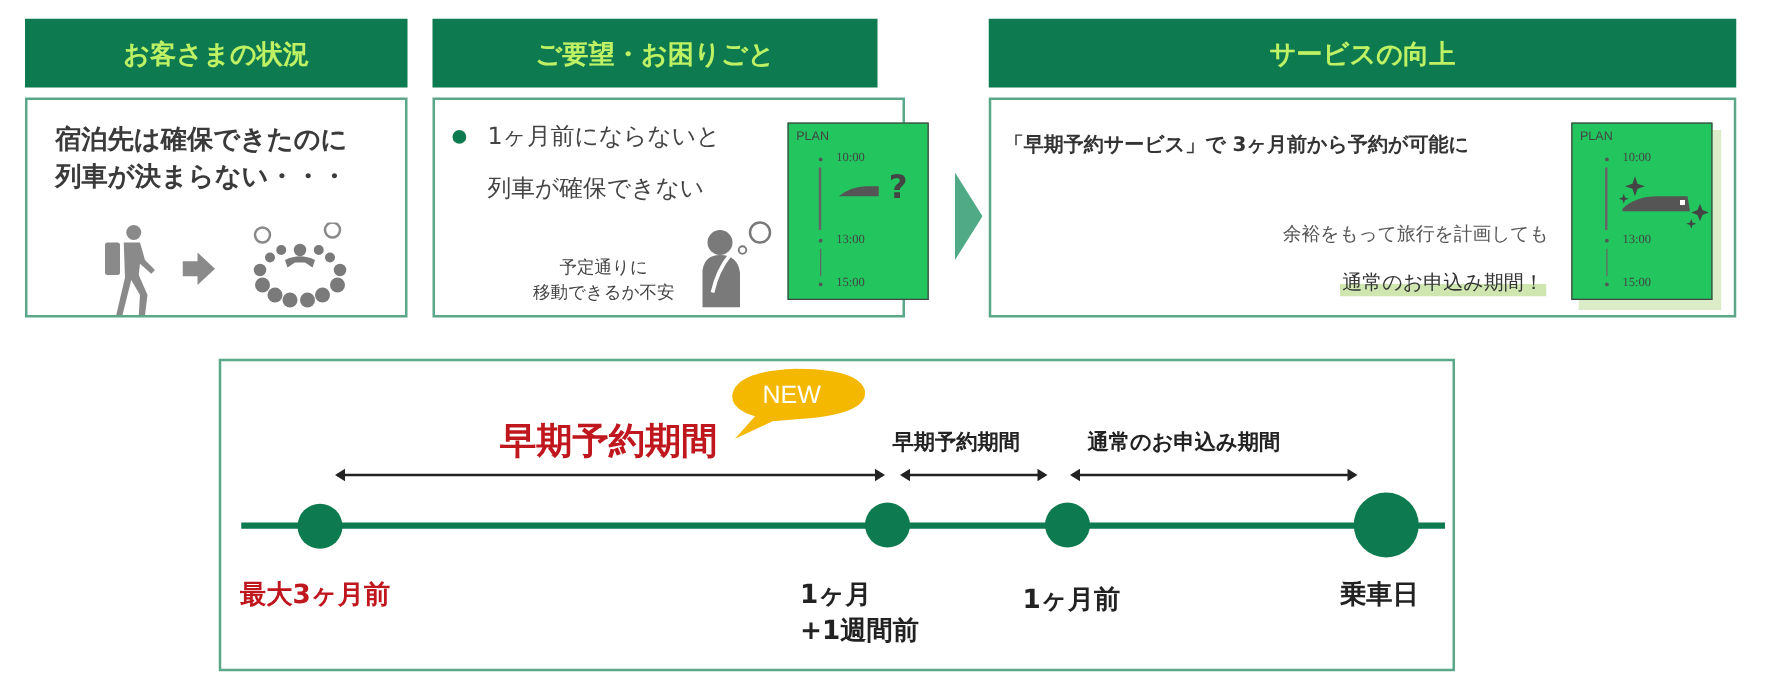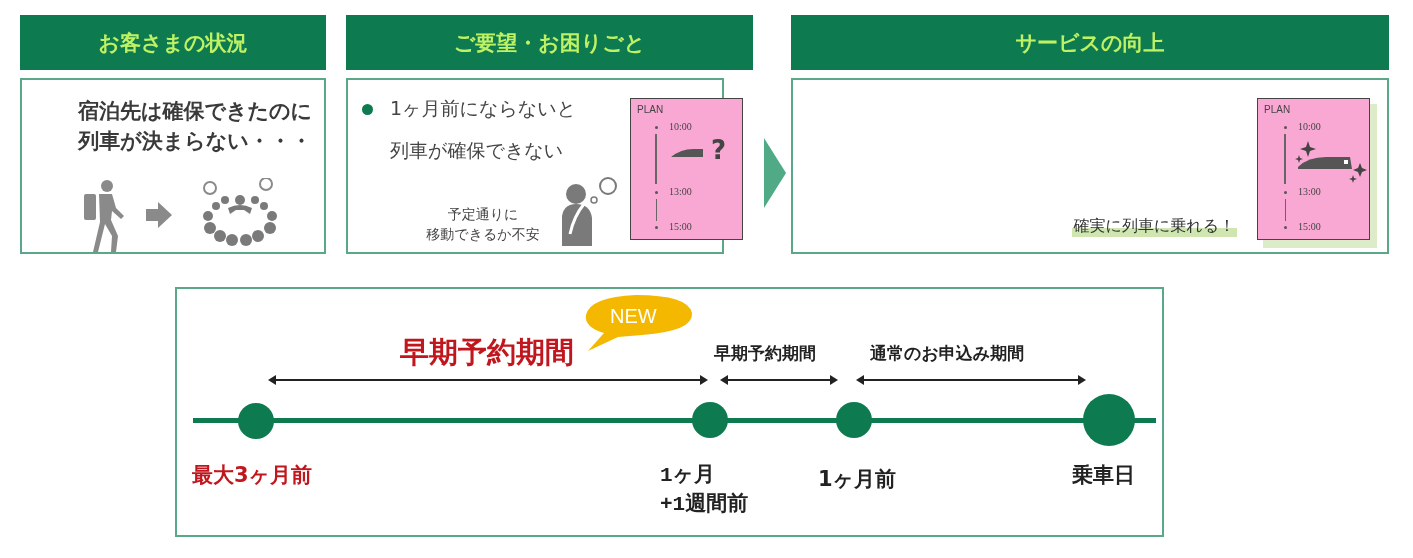--- a/index.html
+++ b/index.html
@@ -2,40 +2,40 @@
 <html><head>
 <meta charset="utf-8">
 <style>
   html, body { margin:0; padding:0; background:#ffffff; }
   body { width:1413px; height:558px; position:relative; overflow:hidden;
          font-family:"DejaVu Sans", "Liberation Sans", sans-serif; color:#3a3a3a; }
   .abs { position:absolute; }
   .hdr { position:absolute; background:#0e7a4f; color:#bef264; font-weight:bold;
          font-size:21px; display:flex; align-items:center; justify-content:center; height:55px; top:15px; }
   .box { position:absolute; border:2px solid #5aa887; background:#fff; top:78px; height:176px; box-sizing:border-box; }
-  .plan { position:absolute; border:1.5px solid #444; background:#f9a8d4; box-sizing:border-box;text-align:right; }
+  .plan { position:absolute; border:1.5px solid #444; background:#22c55e; box-sizing:border-box;text-align:right; }
   .plan .t { position:absolute; font-size:10px; color:#444; font-family:Liberation Serif, serif; }
   .plan .lbl { position:absolute; left:6px; top:5px; font-size:10px; color:#444; font-family:"Liberation Sans", sans-serif; }
   .dot { position:absolute; width:3px; height:3px; background:#555; border-radius:50%; }
   .vline { position:absolute; width:2px; background:#666; }
   .tl-box { position:absolute; left:175px; top:287px; width:989px; height:250px; border:2px solid #5aa887; box-sizing:border-box; }
   .node { position:absolute; background:#0e7a4f; border-radius:50%; }
   .arrow { position:absolute; height:2px; background:#222; }
   .arrow::before, .arrow::after { content:""; position:absolute; top:-4px; border-top:5px solid transparent; border-bottom:5px solid transparent; }
   .arrow::before { left:-2px; border-right:8px solid #222; }
   .arrow::after { right:-2px; border-left:8px solid #222; }
   .period { position:absolute; font-size:17px; font-weight:bold; color:#222; white-space:nowrap; }
   .ms { position:absolute; font-size:21px; font-weight:bold; color:#222; white-space:nowrap; line-height:29px; }
 </style>
 </head>
 <body>
 
 <div class="hdr" style="left:20px;width:306px;">お客さまの状況</div>
 <div class="box" style="left:20px;width:306px;">
-  <div class="abs" style="left:0;width:278px;top:16px;text-align:center;font-size:21px;font-weight:bold;color:#3a3a3a;line-height:30px;margin-left:34px;">
+  <div class="abs" style="left:0;width:278px;top:16px;text-align:center;font-size:21px;font-weight:bold;color:#3a3a3a;line-height:30px;">
     <div>宿泊先は確保できたのに</div>
     <div>列車が決まらない・・・</div>
   </div>
 
   <svg class="abs" style="left:60px;top:98px;" width="46" height="76" viewBox="0 0 46 76">
     <circle cx="25" cy="8" r="6" fill="#8a8a8a"></circle>
     <rect x="2" y="16" width="12" height="26" rx="2" fill="#8a8a8a"></rect>
     <path d="M17 16 L30 16 L34 30 L42 38 L39 41 L30 33 L29 42 L36 58 L34 74 L29 74 L30 58 L23 46 L16 74 L11 74 L18 44 L17 16Z" fill="#8a8a8a"></path>
   </svg>
   <svg class="abs" style="left:124px;top:122px;" width="26" height="26" viewBox="0 0 26 26">
@@ -56,21 +56,21 @@
       <circle cx="12" cy="50" r="6"></circle>
         <circle cx="72" cy="50" r="6"></circle>
       <circle cx="22" cy="58" r="6"></circle>
         <circle cx="34" cy="62" r="6"></circle>
         <circle cx="48" cy="62" r="6"></circle>
         <circle cx="60" cy="58" r="6"></circle>
     </g>
   </svg>
 </div>
 
-<div class="hdr" style="left:346px;width:407px;">ご要望・お困りごと</div>
+<div class="hdr" style="left:346px;width:356px;">ご要望・お困りごと</div>
 <div class="box" style="left:346px;width:378px;">
   <div class="abs" style="left:14px;top:24px;width:11px;height:11px;border-radius:50%;background:#0e7a4f;"></div>
   <div class="abs" style="left:42px;top:16px;font-size:19px;color:#444;white-space:nowrap;">1ヶ月前にならないと</div>
   <div class="abs" style="left:60px;top:124px;width:150px;text-align:center;font-size:14px;color:#444;line-height:20px;">
     <div>予定通りに</div>
     <div>移動できるか不安</div>
   </div>
   <div class="abs" style="left:42px;top:58px;font-size:19px;color:#444;white-space:nowrap;">列車が確保できない</div>
   <svg class="abs" style="left:212px;top:96px;" width="64" height="70" viewBox="0 0 64 70">
     <circle cx="48" cy="10" r="8" fill="none" stroke="#7a7a7a" stroke-width="2"></circle>
@@ -95,21 +95,23 @@
     <div class="t" style="left:38px;top:122px;">15:00</div>
   </div>
 </div>
 
 <svg class="abs" style="left:764px;top:138px;" width="22" height="70" viewBox="0 0 22 70">
   <path d="M0 0 L22 35 L0 70Z" fill="#4faa85"></path>
 </svg>
 
 <div class="hdr" style="left:791px;width:598px;">サービスの向上</div>
 <div class="box" style="left:791px;width:598px;">
-  <div class="abs" style="right:150px;top:136px;font-size:16px;color:#333;white-space:nowrap;background:linear-gradient(transparent 55%, #cfe6b0 55%);padding:0 2px;">確実に列車に乗れる！</div>
+  <div class="abs" style="left:10px;top:26px;font-size:16px;font-weight:bold;color:#333;white-space:nowrap;">「早期予約サービス」で 3ヶ月前から予約が可能に</div>
+  <div class="abs" style="right:148px;top:98px;font-size:15px;color:#555;white-space:nowrap;">余裕をもって旅行を計画しても</div>
+  <div class="abs" style="right:150px;top:136px;font-size:16px;color:#333;white-space:nowrap;background:linear-gradient(transparent 55%, #cfe6b0 55%);padding:0 2px;">通常のお申込み期間！</div>
   <div class="abs" style="left:470px;top:24px;width:114px;height:144px;background:#dcecc8;"></div>
   <div class="plan" style="left:464px;top:18px;width:113px;height:142px;">
     <div class="lbl">PLAN</div>
     <div class="dot" style="left:26px;top:27px;"></div>
     <div class="t" style="left:40px;top:22px;">10:00</div>
     <div class="vline" style="left:26px;top:35px;height:50px;"></div>
     <svg class="abs" style="left:36px;top:38px;" width="76" height="46" viewBox="0 0 76 46">
       <path d="M14 4 L16 10 L22 12 L16 14 L14 20 L12 14 L6 12 L12 10Z" fill="#444"></path>
       <path d="M5 18 L6 21 L9 22 L6 23 L5 26 L4 23 L1 22 L4 21Z" fill="#444"></path>
       <path d="M4 30 Q14 20 32 20 L56 20 L58 32 L4 32Z" fill="#555"></path>
@@ -140,18 +142,18 @@
 <div class="arrow" style="left:722px;top:379px;width:114px;"></div>
 <div class="arrow" style="left:858px;top:379px;width:226px;"></div>
 
 <div class="abs" style="left:193px;top:418px;width:963px;height:5px;background:#0e7a4f;"></div>
 <div class="node" style="left:238px;top:403px;width:36px;height:36px;"></div>
 <div class="node" style="left:692px;top:402px;width:36px;height:36px;"></div>
 <div class="node" style="left:836px;top:402px;width:36px;height:36px;"></div>
 <div class="node" style="left:1083px;top:394px;width:52px;height:52px;"></div>
 
 <div class="ms" style="left:192px;top:461px;color:#c0161d;">最大3ヶ月前</div>
-<div class="ms" style="left:660px;top:461px;font-family:Liberation Mono, monospace;">
+<div class="ms" style="left:640px;top:461px;">
   <div>1ヶ月</div>
   <div>+1週間前</div>
 </div>
 <div class="ms" style="left:818px;top:465px;">1ヶ月前</div>
 <div class="ms" style="left:1072px;top:461px;">乗車日</div>
 
 </body></html>

